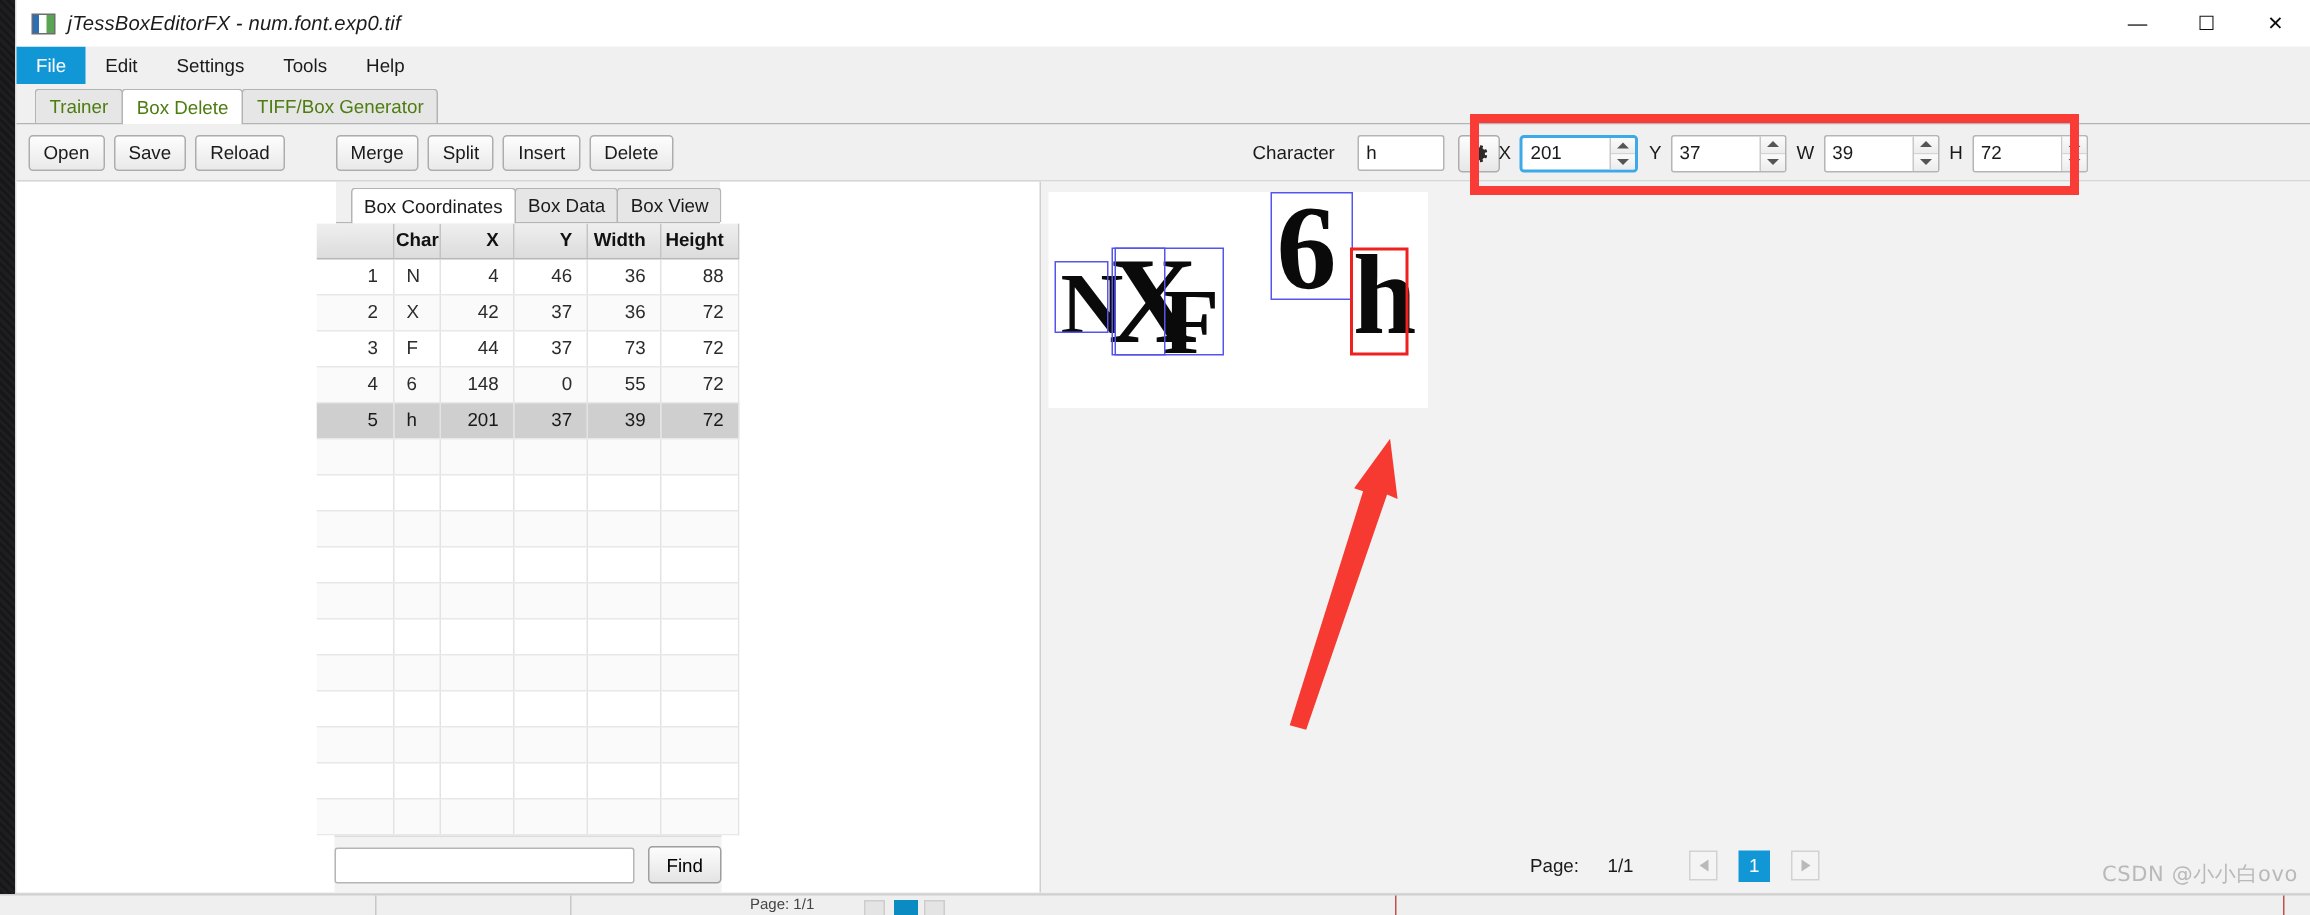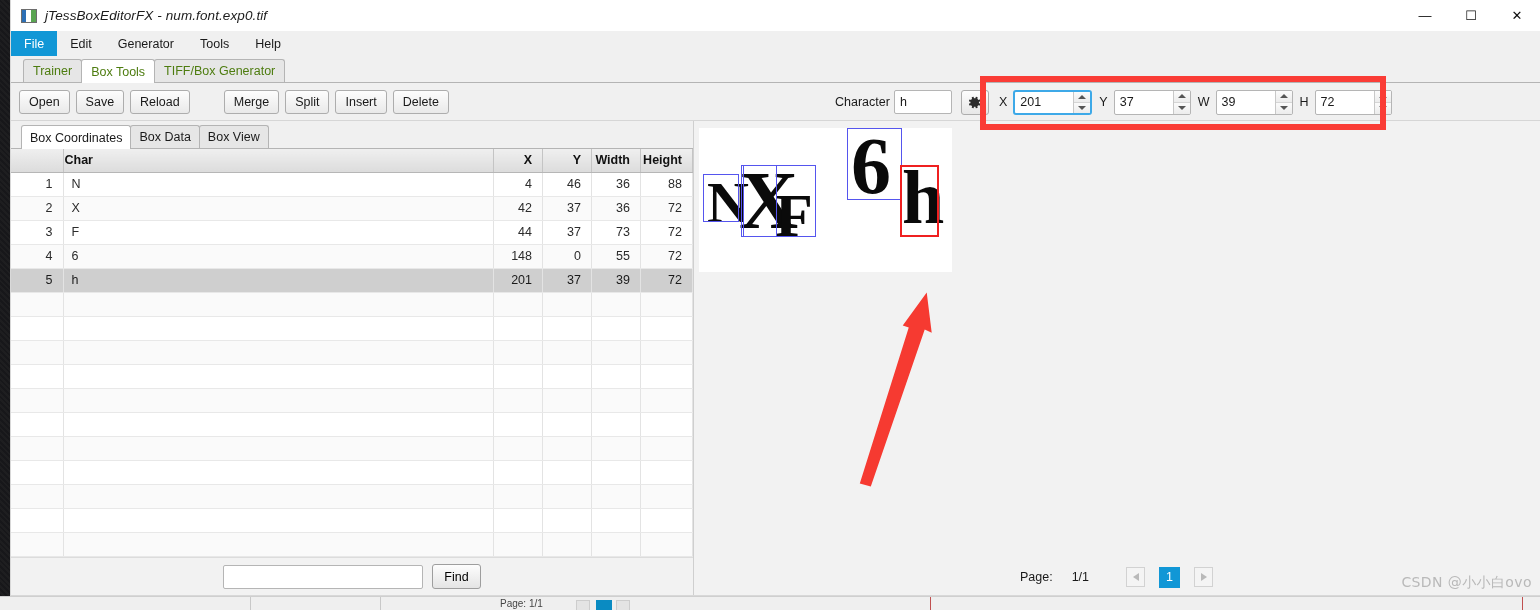--- a/index.html
+++ b/index.html
@@ -135,21 +135,21 @@
     font-size: 12.5px; color: #1a1a1a;
     display: flex; align-items: center; justify-content: center;
     cursor: default;
   }
   .tb-gap { width: 28px; }
 
   #char-group {
     position: absolute; left: 824px; top: 0; height: 38px;
     display: flex; align-items: center;
   }
-  #char-group .lbl { font-size: 12.5px; color: #1a1a1a; margin-right: 4px; }
+  #char-group .lbl { font-size: 12.5px; color: #1a1a1a; margin-right: 15px; }
   .txtinput {
     height: 24px; width: 58px;
     background: #ffffff;
     border: 1px solid #b5b5b5; border-radius: 2px;
     font-size: 12.5px; color: #1a1a1a;
     padding: 0 5px; line-height: 22px;
     font-family: "Liberation Sans", sans-serif;
     outline: none;
   }
   #gear-btn {
@@ -202,20 +202,21 @@
   
   #body { flex: 1; display: flex; min-height: 0; }
 
   
   #left-panel {
     width: 683px; min-width: 683px;
     background: #ffffff;
     border-right: 1px solid #cfcfcf;
     display: flex; flex-direction: column;
     margin: 0 0 0 0;
+    align-items: center;
   }
   #inner-tabs {
     height: 28px; min-height: 28px;
     background: #f0f0f0;
     display: flex; align-items: flex-end;
     padding-left: 10px;
     border-bottom: 1px solid #b4b4b4;
     font-size: 12.5px;
   }
   #inner-tabs .tab {
@@ -361,28 +362,28 @@
       <div id="window-controls">
         <div class="wc">—</div>
         <div class="wc">☐</div>
         <div class="wc close">✕</div>
       </div>
     </div>
 
     <div id="menubar">
       <div class="mi active">File</div>
       <div class="mi">Edit</div>
-      <div class="mi">Generator</div>
+      <div class="mi">Settings</div>
       <div class="mi">Tools</div>
       <div class="mi">Help</div>
     </div>
 
     <div id="tabstrip">
       <div class="tab">Trainer</div>
-      <div class="tab active">Box Tools</div>
+      <div class="tab active">Box Delete</div>
       <div class="tab">TIFF/Box Generator</div>
     </div>
 
     <div id="toolbar">
       <div class="btn">Open</div>
       <div class="btn">Save</div>
       <div class="btn">Reload</div>
       <div class="tb-gap"></div>
       <div class="btn">Merge</div>
       <div class="btn">Split</div>

